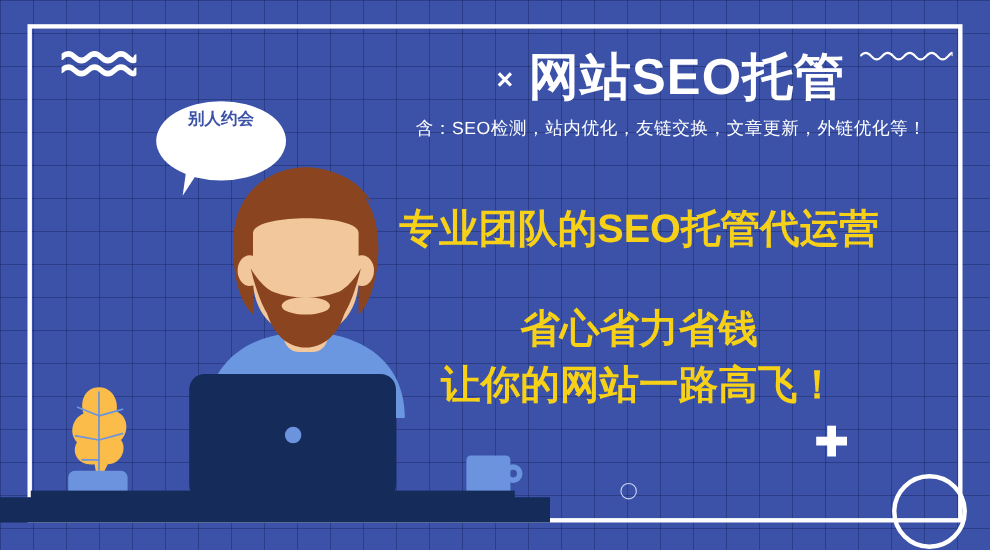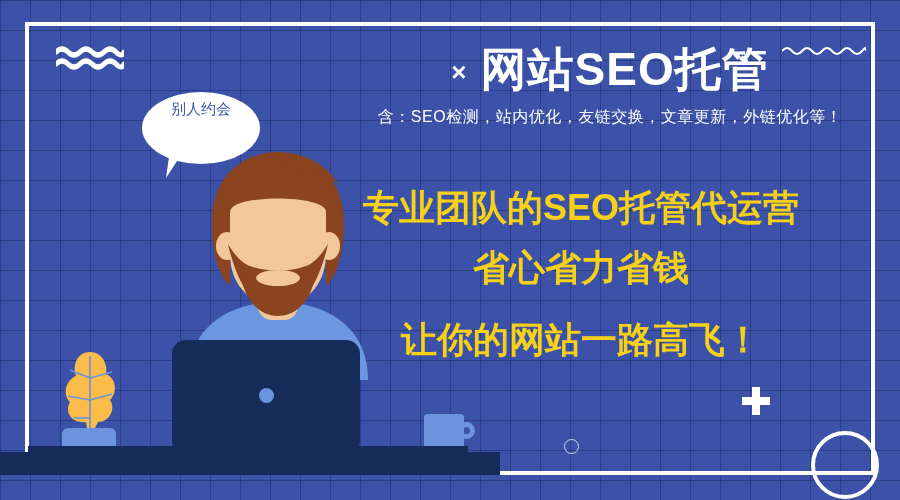--- a/index.html
+++ b/index.html
@@ -65,38 +65,38 @@
   }
 
   
   .lines{
     position:absolute;left:360px;top:190px;width:442px;text-align:center;
   }
   .line{
     color:#f7d117;font-weight:700;white-space:nowrap;line-height:1.0;
   }
   .line.l1{font-size:36px;}
-  .line.l2{font-size:36px;margin-top:24px;}
-  .line.l3{font-size:36px;margin-top:36px;}
+  .line.l2{font-size:36px;margin-top:55px;}
+  .line.l3{font-size:36px;margin-top:15px;}
 
   
   .bubble{
     position:absolute;left:142px;top:92px;width:118px;height:72px;
     background:#ffffff;border-radius:50%/50%;
   }
   .bubble-tail{
     position:absolute;left:168px;top:150px;width:0;height:0;
     border-left:14px solid #ffffff;
     border-bottom:30px solid transparent;
     border-right:12px solid transparent;
     transform:rotate(8deg);
   }
   .bubble-text{
     position:absolute;left:142px;top:99px;width:118px;
-    text-align:center;color:#3b52a8;font-size:15px;font-weight:400;
+    text-align:center;color:#3b52a8;font-size:15px;font-weight:700;
     line-height:1.35;
   }
 
   
   .man{position:absolute;left:178px;top:150px;width:200px;height:230px;}
 
   
   .desk{
     position:absolute;left:0px;top:452px;width:500px;height:23px;
     background:#152c5b;

